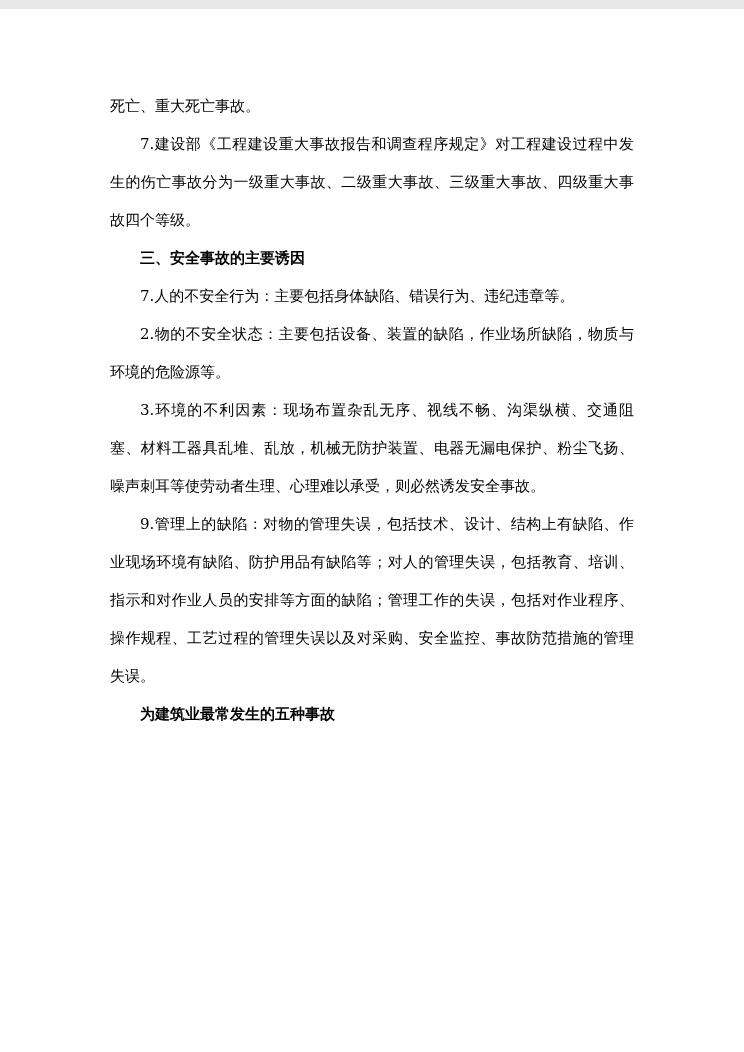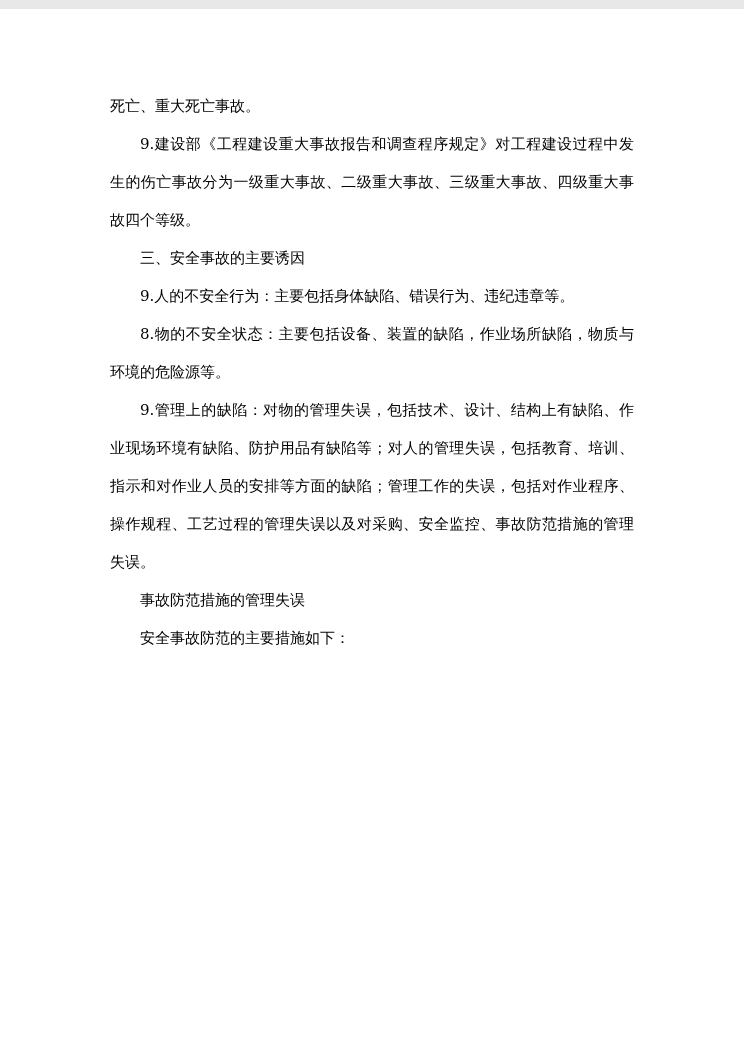--- a/index.html
+++ b/index.html
@@ -27,28 +27,28 @@
     word-break: break-all;
   }
   .doc-paragraph {
     text-indent: 2em;
   }
   .doc-continuation {
     text-indent: 0;
   }
   .doc-heading {
     text-indent: 2em;
-    font-weight: normal;
+    font-weight: bold;
   }
 </style>
 </head>
 <body>
 
 <div class="page">
   <p class="doc-block doc-continuation">死亡、重大死亡事故。</p>
-  <p class="doc-block doc-paragraph">9.建设部《工程建设重大事故报告和调查程序规定》对工程建设过程中发生的伤亡事故分为一级重大事故、二级重大事故、三级重大事故、四级重大事故四个等级。</p>
+  <p class="doc-block doc-paragraph">7.建设部《工程建设重大事故报告和调查程序规定》对工程建设过程中发生的伤亡事故分为一级重大事故、二级重大事故、三级重大事故、四级重大事故四个等级。</p>
   <p class="doc-block doc-heading">三、安全事故的主要诱因</p>
-  <p class="doc-block doc-paragraph">9.人的不安全行为：主要包括身体缺陷、错误行为、违纪违章等。</p>
-  <p class="doc-block doc-paragraph">8.物的不安全状态：主要包括设备、装置的缺陷，作业场所缺陷，物质与环境的危险源等。</p>
+  <p class="doc-block doc-paragraph">7.人的不安全行为：主要包括身体缺陷、错误行为、违纪违章等。</p>
+  <p class="doc-block doc-paragraph">2.物的不安全状态：主要包括设备、装置的缺陷，作业场所缺陷，物质与环境的危险源等。</p>
+  <p class="doc-block doc-paragraph">3.环境的不利因素：现场布置杂乱无序、视线不畅、沟渠纵横、交通阻塞、材料工器具乱堆、乱放，机械无防护装置、电器无漏电保护、粉尘飞扬、噪声刺耳等使劳动者生理、心理难以承受，则必然诱发安全事故。</p>
   <p class="doc-block doc-paragraph">9.管理上的缺陷：对物的管理失误，包括技术、设计、结构上有缺陷、作业现场环境有缺陷、防护用品有缺陷等；对人的管理失误，包括教育、培训、指示和对作业人员的安排等方面的缺陷；管理工作的失误，包括对作业程序、操作规程、工艺过程的管理失误以及对采购、安全监控、事故防范措施的管理失误。</p>
-  <p class="doc-block doc-heading">事故防范措施的管理失误</p>
-  <p class="doc-block doc-paragraph">安全事故防范的主要措施如下：</p>
+  <p class="doc-block doc-heading">为建筑业最常发生的五种事故</p>
 </div>
 
 </body></html>

